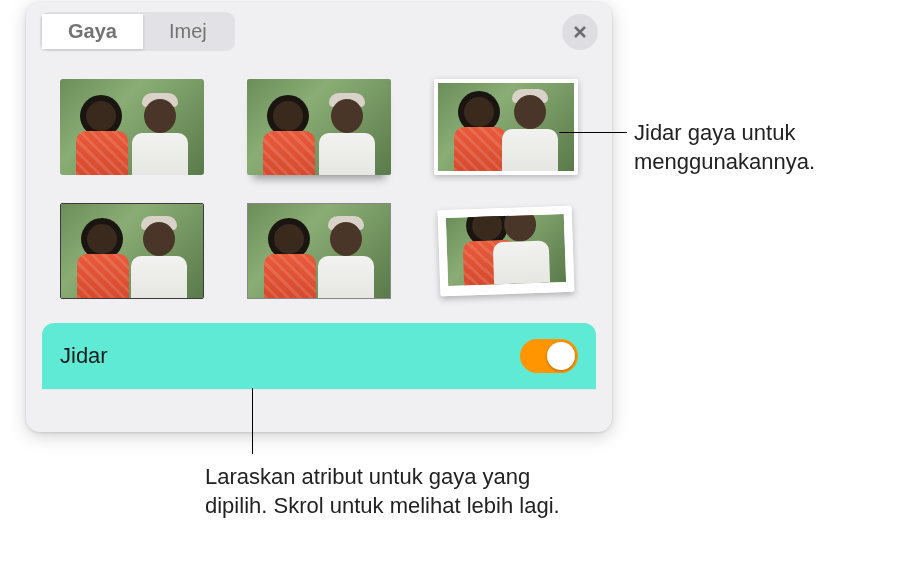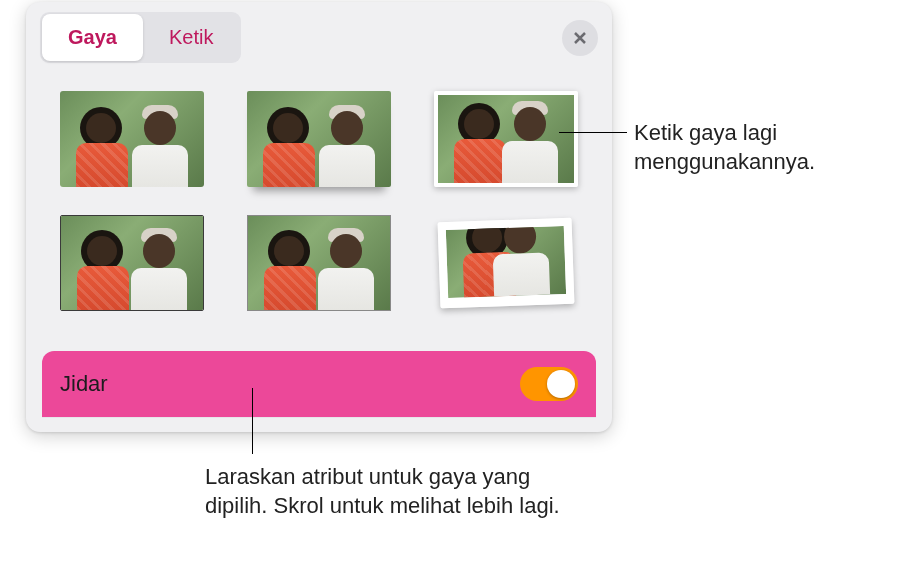--- a/index.html
+++ b/index.html
@@ -28,24 +28,24 @@
       padding: 10px 14px 8px 14px;
     }
     .segmented {
       display: flex;
       background: #e2e2e6;
       border-radius: 9px;
       padding: 2px;
       gap: 0;
     }
     .segmented .seg {
-      padding: 12px 26px;
+      padding: 6px 26px;
       font-size: 20px;
-      color: #be185d;
-      border-radius: 8px;
+      color: #737373;
+      border-radius: 0;
       cursor: pointer;
       position: relative;
       font-weight: 500;
     }
     .segmented .seg + .seg::before {
       content: "";
       position: absolute;
       left: 0;
       top: 6px;
       bottom: 6px;
@@ -152,22 +152,22 @@
     .style-1 .thumb-img { border-radius: 3px; }
     .style-2 .thumb-img { box-shadow: 0 10px 8px -6px rgba(0,0,0,0.35); border-radius: 2px; }
     .style-3 .thumb-img { border: 4px solid #fff; box-shadow: 0 2px 6px rgba(0,0,0,0.25); }
     .style-4 .thumb-img { border-radius: 2px; border: 1px solid #3a3a3a; }
     .style-5 .thumb-img { border: 1px solid #888; border-radius: 0; }
     .style-6 { transform: rotate(-2deg); }
     .style-6 .thumb-img { border: 8px solid #fff; border-bottom-width: 10px; box-shadow: 0 3px 6px rgba(0,0,0,0.25); width: 134px; height: 86px; }
     .style-6 .thumb-img .thumb-content { width: 100%; height: 100%; }
 
     .jidar-row {
-      margin: 16px 16px;
-      background: #ec4899;
+      margin: 0 16px;
+      background: #5eead4;
       border-radius: 12px 12px 0 0;
       padding: 16px 18px;
       display: flex;
       align-items: center;
       justify-content: space-between;
       border-bottom: 1px solid #e6e6ea;
     }
     .jidar-label {
       font-size: 22px;
       color: #1c1c1e;
@@ -205,21 +205,21 @@
     .leader-1 { left: 559px; top: 132px; width: 68px; height: 1px; }
     .leader-2a { left: 252px; top: 388px; width: 1px; height: 66px; }
   </style>
 </head>
 <body>
 
 <div class="panel">
   <div class="header">
     <div class="segmented">
       <div class="seg active"><span>Gaya</span></div>
-      <div class="seg"><span>Ketik</span></div>
+      <div class="seg"><span>Imej</span></div>
     </div>
     <div class="close-btn">
       <svg viewBox="0 0 16 16" fill="none">
           <path d="M3 3 L13 13 M13 3 L3 13"></path>
         </svg>
     </div>
   </div>
 
   <div class="styles-grid">
     <div class="style-thumb style-1">
@@ -328,16 +328,16 @@
 
   <div class="jidar-row">
     <span class="jidar-label">Jidar</span>
     <div class="toggle">
       <div class="knob"></div>
     </div>
   </div>
 </div>
 
 <div class="leader leader-1"></div>
-<div class="callout callout-1">Ketik gaya lagi menggunakannya.</div>
+<div class="callout callout-1">Jidar gaya untuk menggunakannya.</div>
 
 <div class="leader leader-2a"></div>
 <div class="callout callout-2">Laraskan atribut untuk gaya yang dipilih. Skrol untuk melihat lebih lagi.</div>
 
 </body></html>

